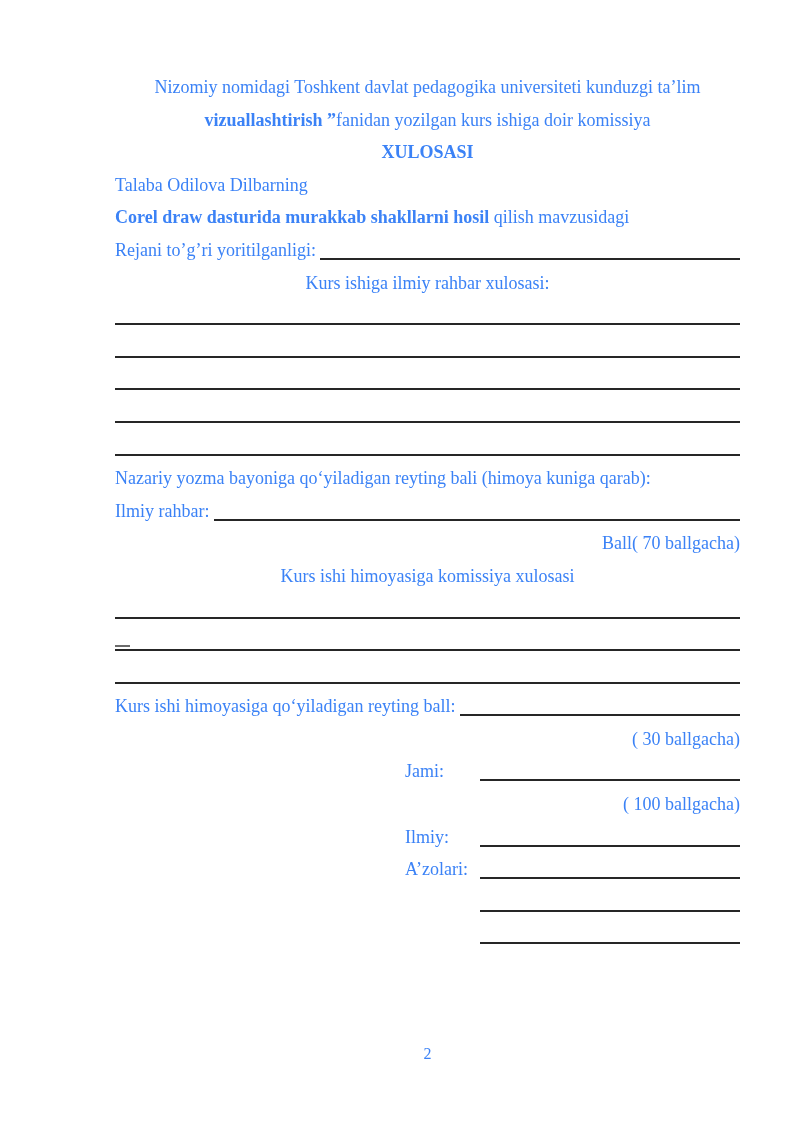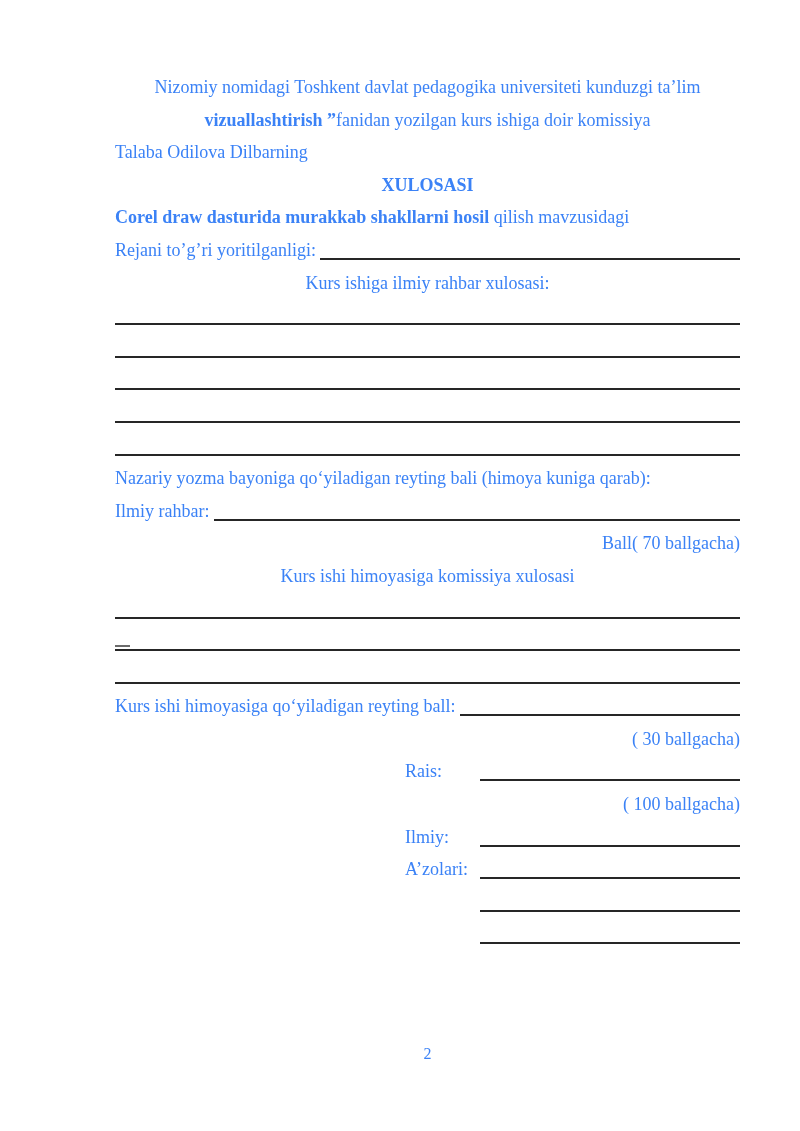--- a/index.html
+++ b/index.html
@@ -73,26 +73,26 @@
 
     <div class="row center">
       <span>Nizomiy nomidagi Toshkent davlat pedagogika universiteti kunduzgi ta’lim</span>
     </div>
 
 
     <div class="row center">
       <span class="b label">vizuallashtirish ”</span><span class="label">fanidan yozilgan kurs ishiga doir komissiya</span>
     </div>
 
+    <div class="row center b">
+      <span>XULOSASI</span>
+    </div>
+
     <div class="row">
       <span class="label">Talaba Odilova Dilbarning</span>
-    </div>
-
-    <div class="row center b">
-      <span>XULOSASI</span>
     </div>
 
     <div class="row">
       <span class="b label">Corel draw dasturida murakkab shakllarni hosil</span>
         <span class="label"> qilish mavzusidagi</span>
     </div>
 
     <div class="row">
       <span class="label">Rejani to’g’ri yoritilganligi: </span>
       <span class="fill"></span>
@@ -151,21 +151,21 @@
     <div class="row">
       <span class="label">Kurs ishi himoyasiga qoʻyiladigan reyting ball: </span>
       <span class="fill"></span>
     </div>
 
     <div class="row right">
       <span>( 30 ballgacha)</span>
     </div>
 
     <div class="row mid">
-      <span class="mid-label">Rais:</span>
+      <span class="mid-label">Jami:</span>
       <span class="fill"></span>
     </div>
 
     <div class="row right">
       <span>( 100 ballgacha)</span>
     </div>
 
     <div class="row mid">
       <span class="mid-label">Ilmiy:</span>
       <span class="fill"></span>

